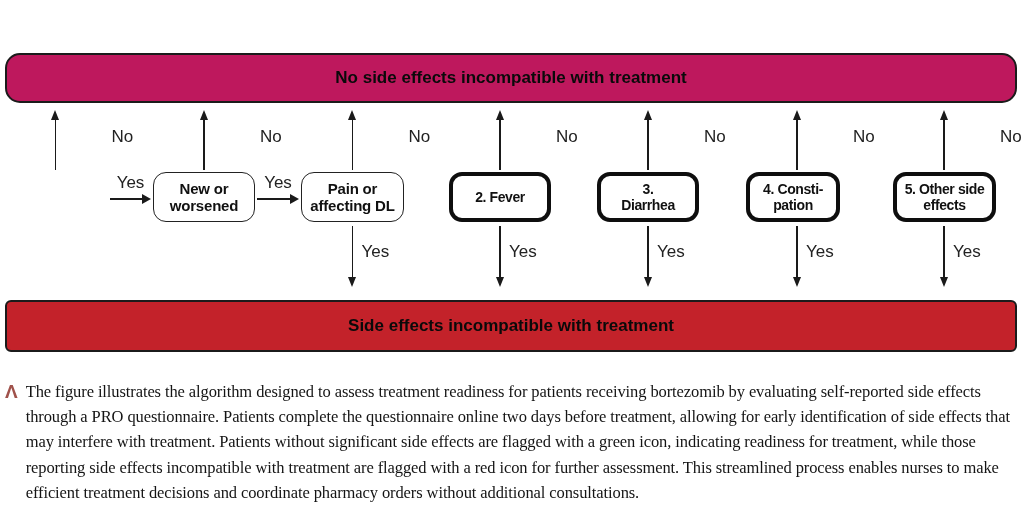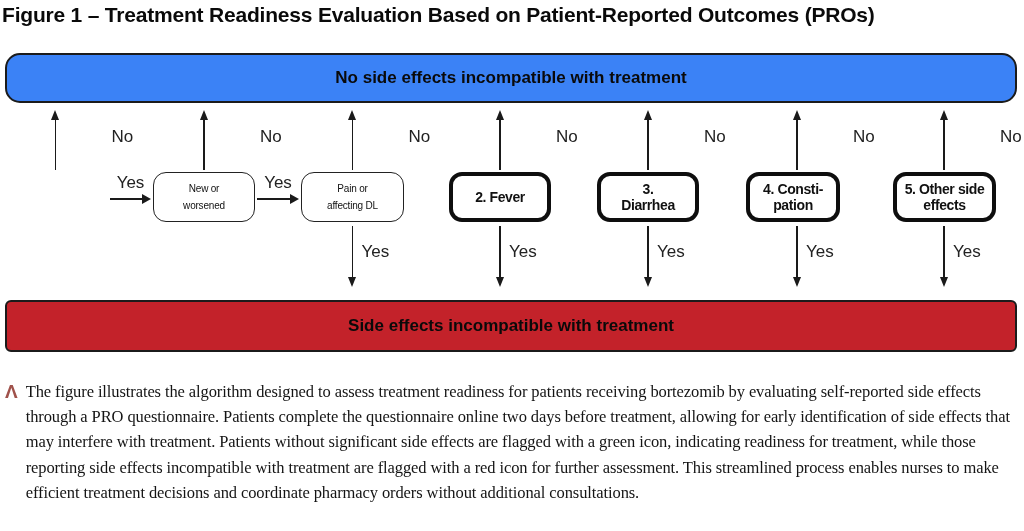--- a/index.html
+++ b/index.html
@@ -6,28 +6,28 @@
   body{width:1024px;height:531px;position:relative;overflow:hidden;
        font-family:"Liberation Sans",sans-serif;color:#111;}
   .stage{position:absolute;inset:0;}
 
   .title{position:absolute;left:2px;top:1px;width:1020px;
          font-size:21px;font-weight:700;letter-spacing:-0.2px;line-height:28px;color:#0a0a0a;}
 
   .banner{position:absolute;left:5px;width:1012px;border:2px solid #1b1b1b;border-radius:15px;
           display:flex;align-items:center;justify-content:center;box-sizing:border-box;
           font-weight:700;font-size:17px;color:#0a0a0a;}
-  .banner.green{top:53px;height:50px;background:#3b82f6;}
+  .banner.green{top:53px;height:50px;background:#be185d;}
   .banner.red{top:300px;height:52px;background:#c3222a;border-radius:6px;}
 
   .nbox{position:absolute;top:172px;height:50px;background:#fff;border-radius:13px;
         display:flex;align-items:center;justify-content:center;text-align:center;
         box-sizing:border-box;}
   .nbox.strong{border:4px solid #0e0e0e;font-weight:700;font-size:14px;letter-spacing:-0.4px;line-height:16px;}
-  .nbox.thin{border:1.5px solid #222;font-weight:400;font-size:10px;letter-spacing:-0.2px;line-height:17px;}
+  .nbox.thin{border:1.5px solid #222;font-weight:700;font-size:15px;letter-spacing:-0.2px;line-height:17px;}
   .nbox span{white-space:pre;}
 
   
   .va{position:absolute;width:0;}
   .va .line{position:absolute;left:-0.8px;top:9px;width:1.6px;background:#1a1a1a;}
   .va .head{position:absolute;top:0;left:-4.5px;width:0;height:0;
             border-left:4.5px solid transparent;border-right:4.5px solid transparent;
             border-bottom:10px solid #1a1a1a;}
   .va .lbl{position:absolute;left:8px;top:17px;font-size:17px;color:#222;margin-left:48px;}
 
@@ -50,21 +50,20 @@
   .caption{position:absolute;left:5px;top:379px;width:1014px;display:flex;align-items:flex-start;gap:8px;}
   .caret{font-weight:700;font-size:19px;line-height:25px;color:#a0524b;flex:0 0 auto;}
   .caption p{margin:0;font-family:"Liberation Serif",serif;
              font-size:16.5px;line-height:25.2px;letter-spacing:-0.1px;color:#141414;}
 </style>
 </head>
 <body>
 
 <div class="stage">
 
-  <div class="title">Figure 1 – Treatment Readiness Evaluation Based on Patient-Reported Outcomes (PROs)</div>
 
   <div class="banner green">
     <span>No side effects incompatible with treatment</span>
   </div>
 
   <div class="va" style="left:55.5px;top:110px;height:60px">
     <i class="head"></i>
     <i class="line" style="height:51px"></i>
     <span class="lbl">No</span>
   </div>

